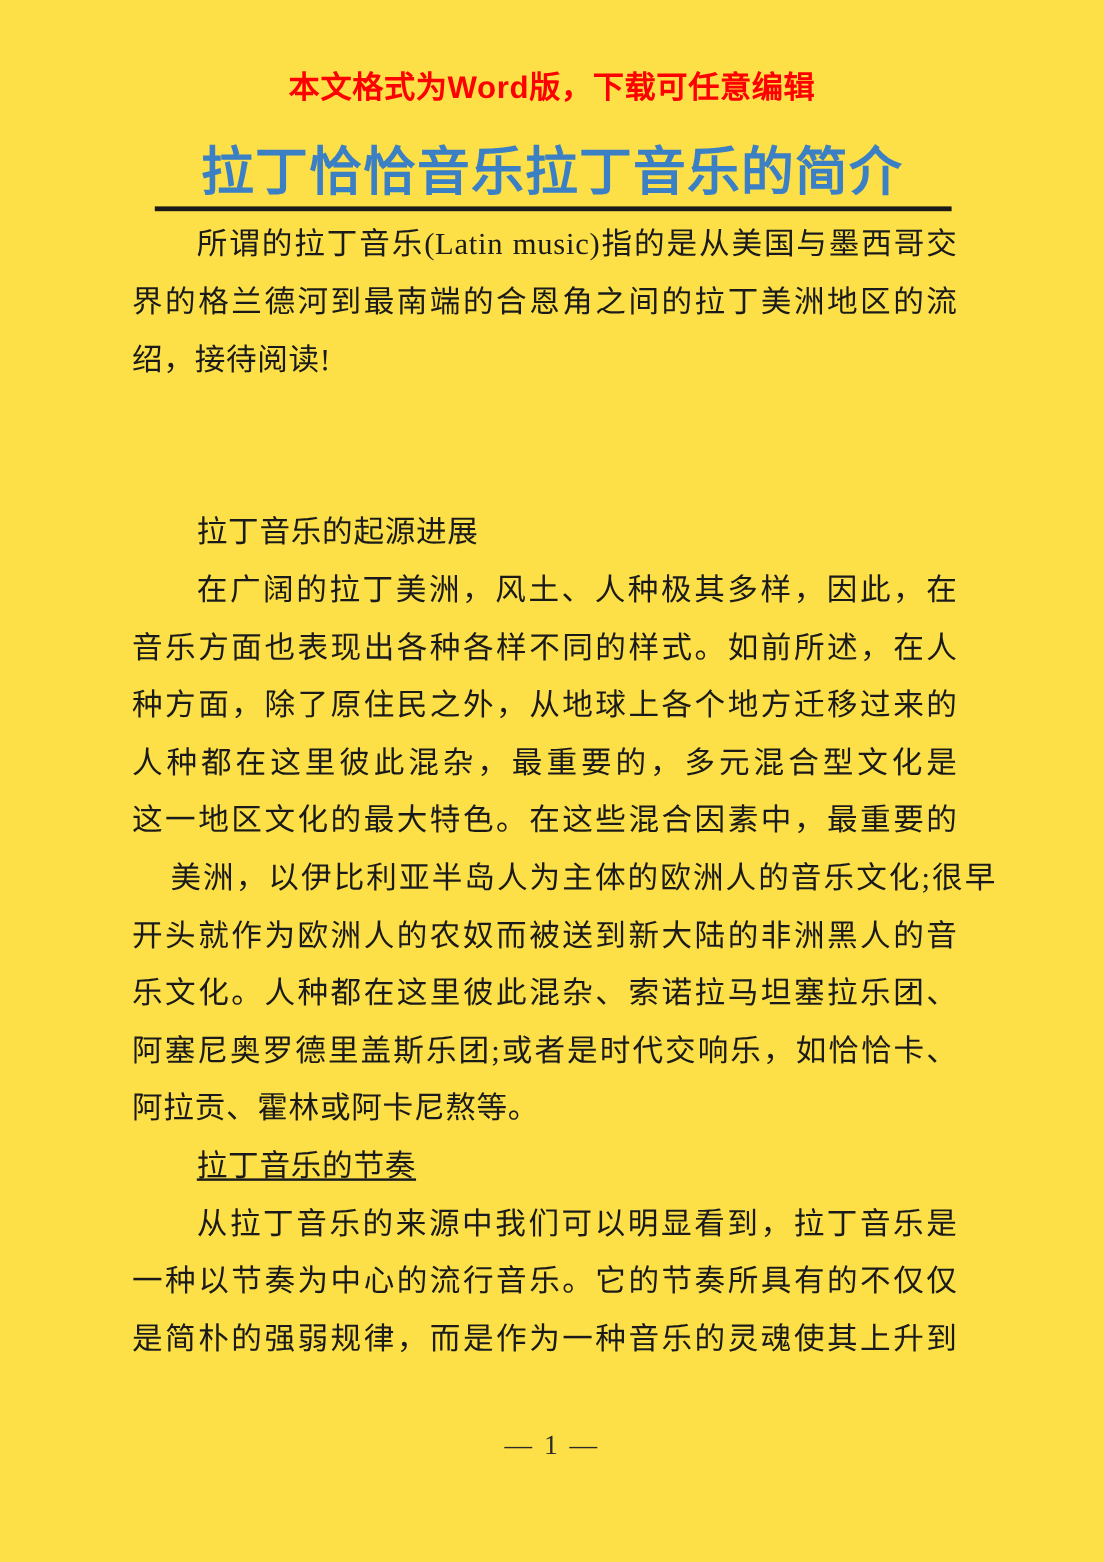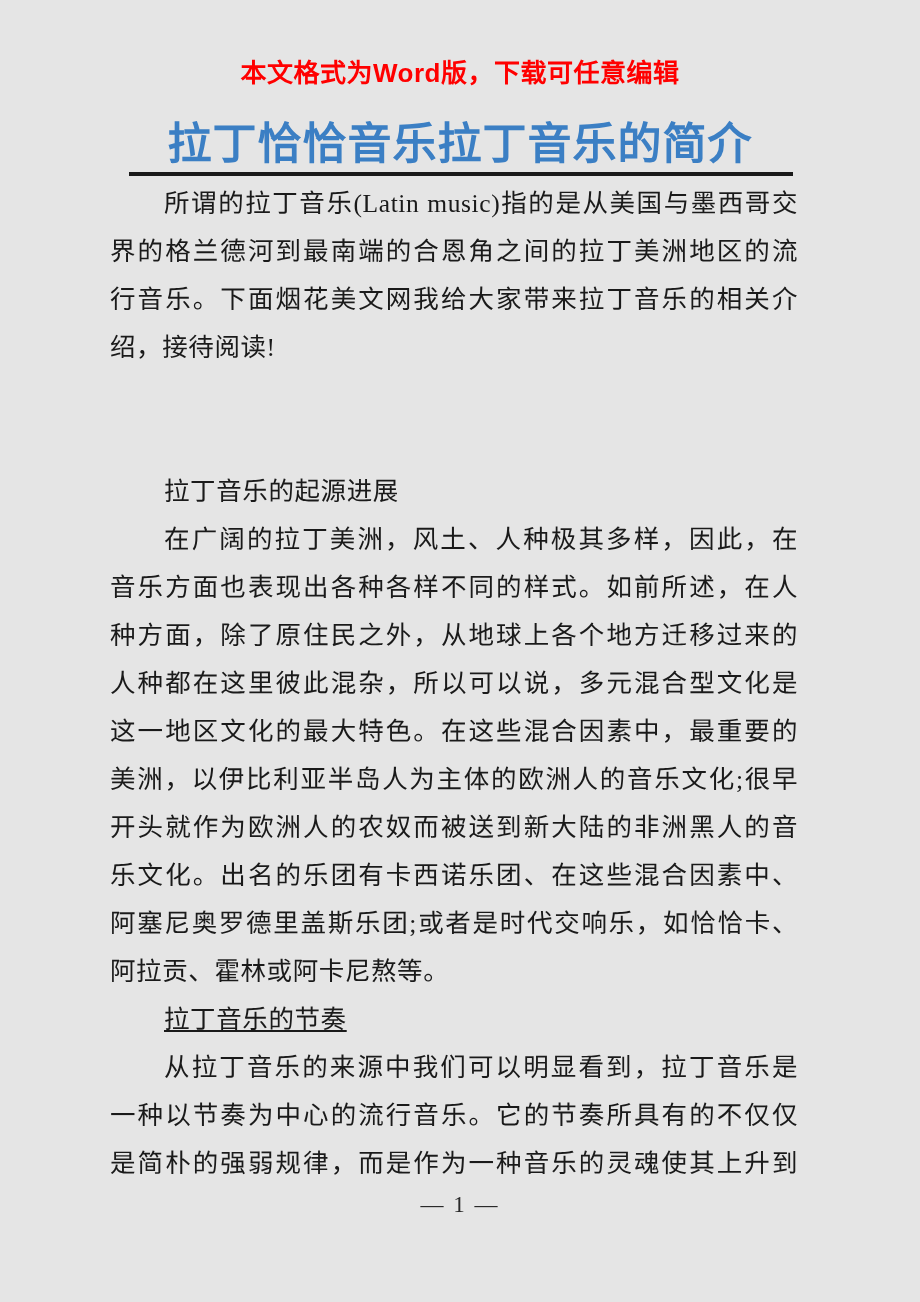--- a/index.html
+++ b/index.html
@@ -107,44 +107,43 @@
     text-align: center;
     font-size: 23px;
     color: #2a2a2a;
     font-family: "Liberation Serif", "DejaVu Serif", serif;
     letter-spacing: 2px;
   }
 </style>
 </head>
 <body>
 
-<div class="page" style="background: #e5e5e5;">
+<div class="page" style="background: #fde047;">
 
   <div class="banner" style="color: rgb(255, 0, 0);">本文格式为Word版，下载可任意编辑</div>
 
   <div class="doc-title" style="color: rgb(59, 127, 196);">拉丁恰恰音乐拉丁音乐的简介</div>
 
   <div class="divider" style="background: rgb(26, 26, 26);"></div>
 
   <div class="body-col" id="body-col">
       <div class="line justify indent" style="color: rgb(26, 26, 26);">所谓的拉丁音乐(Latin   music)指的是从美国与墨西哥交</div>
       <div class="line justify" style="color: rgb(26, 26, 26);">界的格兰德河到最南端的合恩角之间的拉丁美洲地区的流</div>
-      <div class="line justify" style="color: rgb(26, 26, 26);">行音乐。下面烟花美文网我给大家带来拉丁音乐的相关介</div>
       <div class="line" style="color: rgb(26, 26, 26);">绍，接待阅读!</div>
       <div class="line blank" style="color: rgb(26, 26, 26);"></div>
       <div class="line blank" style="color: rgb(26, 26, 26);"></div>
       <div class="line indent" style="color: rgb(26, 26, 26);">拉丁音乐的起源进展</div>
       <div class="line justify indent" style="color: rgb(26, 26, 26);">在广阔的拉丁美洲，风土、人种极其多样，因此，在</div>
       <div class="line justify" style="color: rgb(26, 26, 26);">音乐方面也表现出各种各样不同的样式。如前所述，在人</div>
       <div class="line justify" style="color: rgb(26, 26, 26);">种方面，除了原住民之外，从地球上各个地方迁移过来的</div>
-      <div class="line justify" style="color: rgb(26, 26, 26);">人种都在这里彼此混杂，所以可以说，多元混合型文化是</div>
+      <div class="line justify" style="color: rgb(26, 26, 26);">人种都在这里彼此混杂，最重要的，多元混合型文化是</div>
       <div class="line justify" style="color: rgb(26, 26, 26);">这一地区文化的最大特色。在这些混合因素中，最重要的</div>
-      <div class="line justify" style="color: rgb(26, 26, 26);">美洲，以伊比利亚半岛人为主体的欧洲人的音乐文化;很早</div>
+      <div class="line justify" style="color: rgb(26, 26, 26); margin-left: 32px;">美洲，以伊比利亚半岛人为主体的欧洲人的音乐文化;很早</div>
       <div class="line justify" style="color: rgb(26, 26, 26);">开头就作为欧洲人的农奴而被送到新大陆的非洲黑人的音</div>
-      <div class="line justify" style="color: rgb(26, 26, 26);">乐文化。出名的乐团有卡西诺乐团、在这些混合因素中、</div>
+      <div class="line justify" style="color: rgb(26, 26, 26);">乐文化。人种都在这里彼此混杂、索诺拉马坦塞拉乐团、</div>
       <div class="line justify" style="color: rgb(26, 26, 26);">阿塞尼奥罗德里盖斯乐团;或者是时代交响乐，如恰恰卡、</div>
       <div class="line" style="color: rgb(26, 26, 26);">阿拉贡、霍林或阿卡尼熬等。</div>
       <div class="line indent" style="color: rgb(26, 26, 26); text-decoration: underline;">拉丁音乐的节奏</div>
       <div class="line justify indent" style="color: rgb(26, 26, 26);">从拉丁音乐的来源中我们可以明显看到，拉丁音乐是</div>
       <div class="line justify" style="color: rgb(26, 26, 26);">一种以节奏为中心的流行音乐。它的节奏所具有的不仅仅</div>
       <div class="line justify" style="color: rgb(26, 26, 26);">是简朴的强弱规律，而是作为一种音乐的灵魂使其上升到</div>
     </div>
 
   <div class="footer">— 1 —</div>
 

